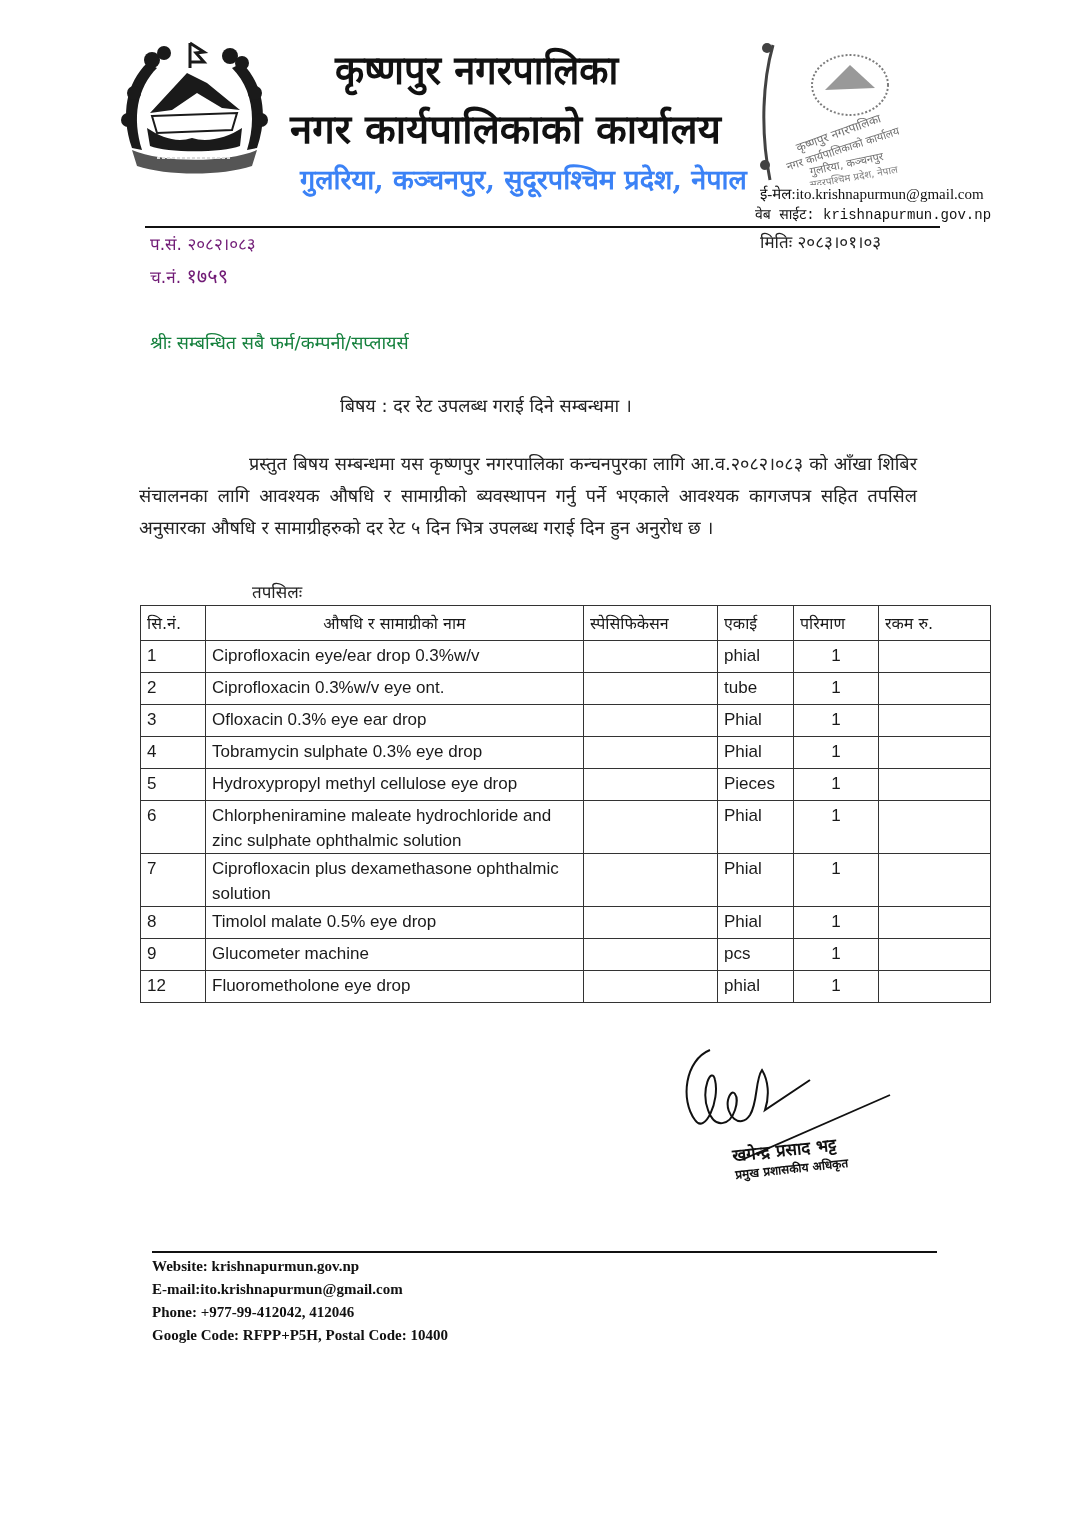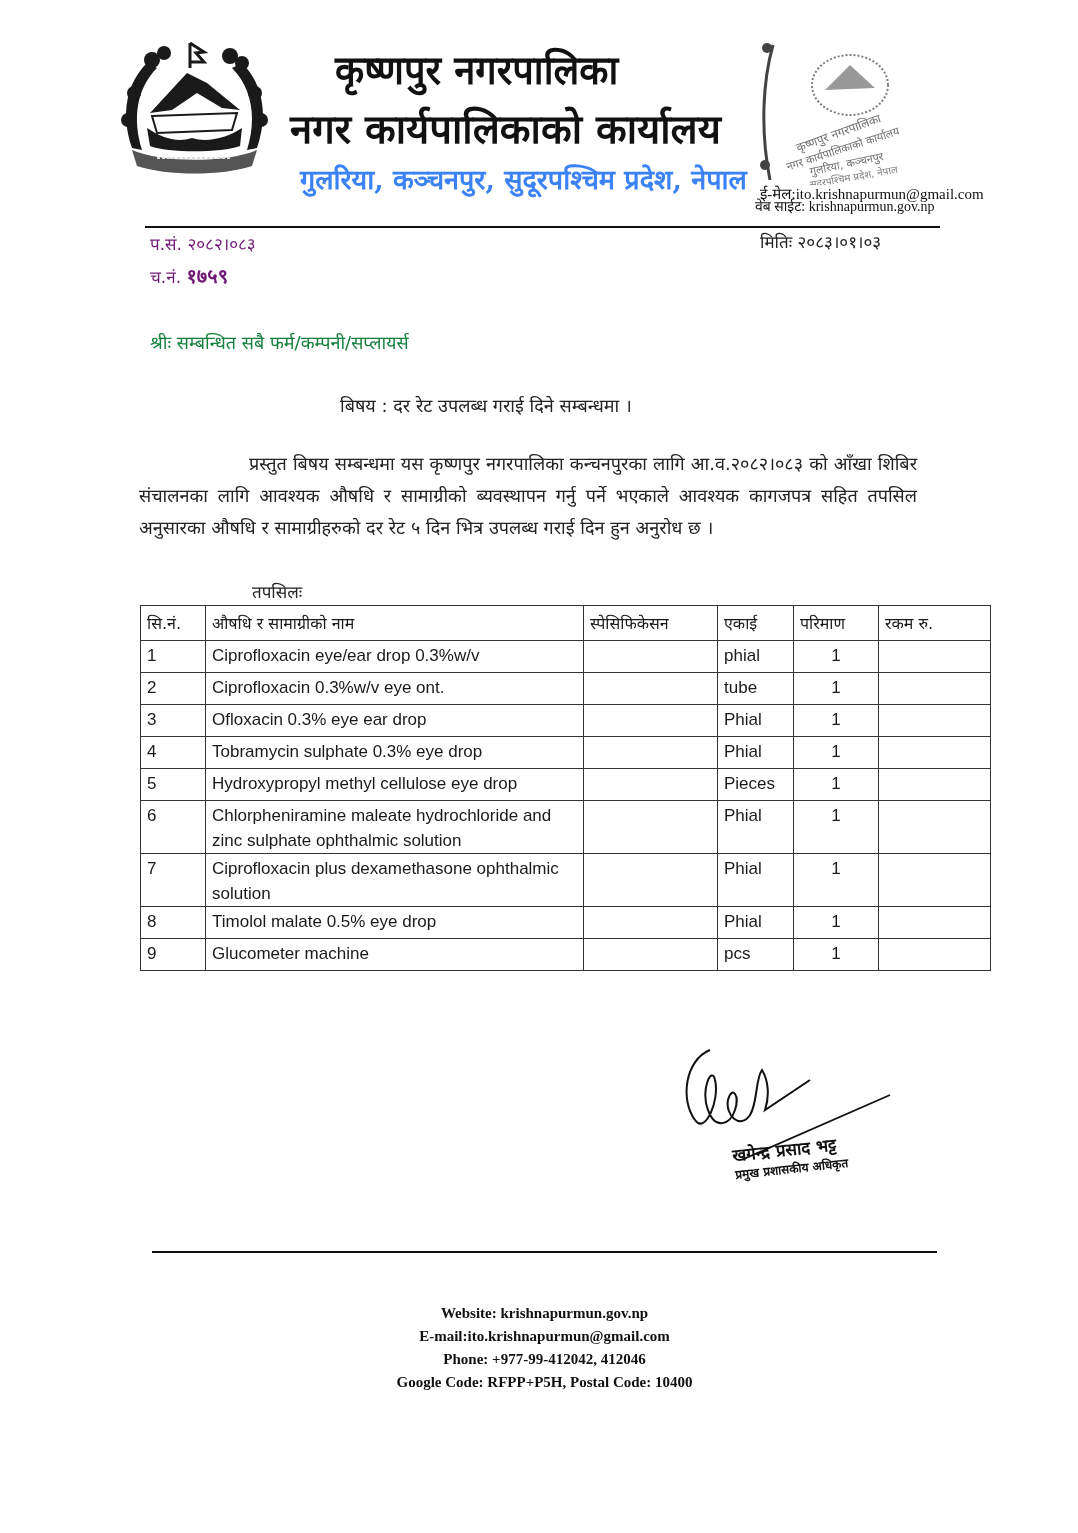--- a/index.html
+++ b/index.html
@@ -6,57 +6,57 @@
   body { width: 1078px; height: 1533px; position: relative; overflow: hidden;
          font-family: "DejaVu Sans", sans-serif; color: #1a1a1a; }
   .abs { position: absolute; }
 
   
   #emblem { left: 112px; top: 38px; width: 165px; height: 145px; }
   .org-name { left: 335px; top: 42px; font-family: "DejaVu Serif", serif; font-size: 38px; font-weight: bold; letter-spacing: 0px; color: #111; transform: scaleY(1.05); }
   .office-name { left: 290px; top: 100px; font-family: "DejaVu Serif", serif; font-size: 40px; font-weight: bold; color: #111; }
   .address { left: 300px; top: 160px; font-family: "DejaVu Serif", serif; font-size: 27px; font-weight: bold; color: #3b82f6; }
   .email-line { left: 760px; top: 183px; font-family: "Liberation Serif", serif; font-size: 15px; color: #111; }
-  .web-line { left: 755px; top: 196px; font-family: Liberation Serif, serif; font-size: 14px; color: #111; }
+  .web-line { left: 755px; top: 204px; font-family: Liberation Mono, monospace; font-size: 14px; color: #111; }
   #stamp { left: 755px; top: 40px; width: 180px; height: 145px; opacity: 0.85; }
   .rule-top { left: 145px; top: 226px; width: 795px; height: 2px; background: #111; }
 
   
   .ref-line { left: 150px; font-family: "DejaVu Sans", sans-serif; font-size: 17px; color: #701a75; }
   .date-line { left: 760px; top: 230px; font-size: 17px; color: #222; }
-  .chalani-num { font-family: "DejaVu Serif", serif; font-weight: bold; font-size: 20px; }
+  .chalani-num { font-family: "DejaVu Serif", serif; font-weight: normal; font-size: 20px; }
 
   .recipient { left: 150px; top: 330px; font-size: 18px; color: #15803d; }
   .subject { left: 340px; top: 393px; font-size: 18px; color: #222; }
 
   .body-para { left: 139px; top: 448px; width: 778px; font-size: 18px; line-height: 32px; color: #222; text-align: justify; text-indent: 110px; }
   .tapasil { left: 252px; top: 580px; font-size: 17px; color: #222; }
 
   
   #items-table { left: 140px; top: 605px; border-collapse: collapse; font-family: "Liberation Sans", sans-serif; font-size: 17px; color: #1a1a1a; }
   #items-table th, #items-table td { border: 1.5px solid #333; padding: 0 6px; vertical-align: top; text-align: left; }
   #items-table th { font-family: "DejaVu Sans", sans-serif; font-weight: normal; height: 34px; vertical-align: middle; font-size: 16px; }
   #items-table td { height: 29px; line-height: 25px; padding-top: 2px; }
   #items-table td.qty { text-align: center; }
-  #items-table th.name-h { text-align: left; }
+  #items-table th.name-h { text-align: center; }
   .c-sn { width: 52px; }
   .c-name { width: 365px; }
   .c-spec { width: 121px; }
   .c-unit { width: 63px; }
   .c-qty { width: 72px; }
   .c-amt { width: 99px; }
 
   
   #signature { left: 670px; top: 1040px; width: 260px; height: 120px; }
   .signer-name { left: 732px; top: 1138px; font-family: "DejaVu Serif", serif; font-size: 17px; font-weight: bold; color: #111; transform: rotate(-6deg); }
   .signer-title { left: 735px; top: 1160px; font-family: "DejaVu Serif", serif; font-size: 12px; font-weight: bold; color: #111; transform: rotate(-6deg); }
 
   
   .rule-bottom { left: 152px; top: 1251px; width: 785px; height: 2px; background: #111; }
-  .footer { left: 152px; width: 785px; text-align: center; font-family: "Liberation Serif", serif; font-weight: bold; color: #111; font-size: 15px; margin-top: 47px; }
+  .footer { left: 152px; width: 785px; font-family: "Liberation Serif", serif; font-weight: bold; color: #111; font-size: 15px; }
 </style>
 </head>
 <body>
 
 <svg id="emblem" class="abs" viewBox="0 0 165 145">
 
   <path d="M35 25 C15 45, 8 75, 20 110 L30 112 C20 80, 25 50, 45 30 Z" fill="#1a1a1a"></path>
   <path d="M130 25 C150 45, 157 75, 145 110 L135 112 C145 80, 140 50, 120 30 Z" fill="#1a1a1a"></path>
   <circle cx="40" cy="22" r="8" fill="#1a1a1a"></circle>
     <circle cx="52" cy="15" r="7" fill="#1a1a1a"></circle>
@@ -194,20 +194,28 @@
         <td></td>
       </tr>
       <tr>
         <td>9</td>
         <td>Glucometer machine</td>
         <td></td>
         <td>pcs</td>
         <td class="qty">1</td>
         <td></td>
       </tr>
+      <tr>
+        <td>12</td>
+        <td>Fluorometholone eye drop</td>
+        <td></td>
+        <td>phial</td>
+        <td class="qty">1</td>
+        <td></td>
+      </tr>
     </tbody>
 </table>
 
 <svg id="signature" class="abs" viewBox="0 0 260 120">
   <path d="M40 10 C15 20, 10 60, 25 80 C35 95, 50 60, 45 40 C42 25, 30 50, 38 70 C45 90, 60 85, 65 70 C70 55, 62 45, 58 60 C55 75, 70 90, 80 75 C88 62, 85 40, 92 30 C98 40, 100 55, 95 70 L140 40" stroke="#111" stroke-width="2" fill="none"></path>
   <path d="M60 125 L220 55" stroke="#111" stroke-width="1.8" fill="none"></path>
 </svg>
 <div class="abs signer-name">खगेन्द्र प्रसाद भट्ट</div>
 <div class="abs signer-title">प्रमुख प्रशासकीय अधिकृत</div>
 

